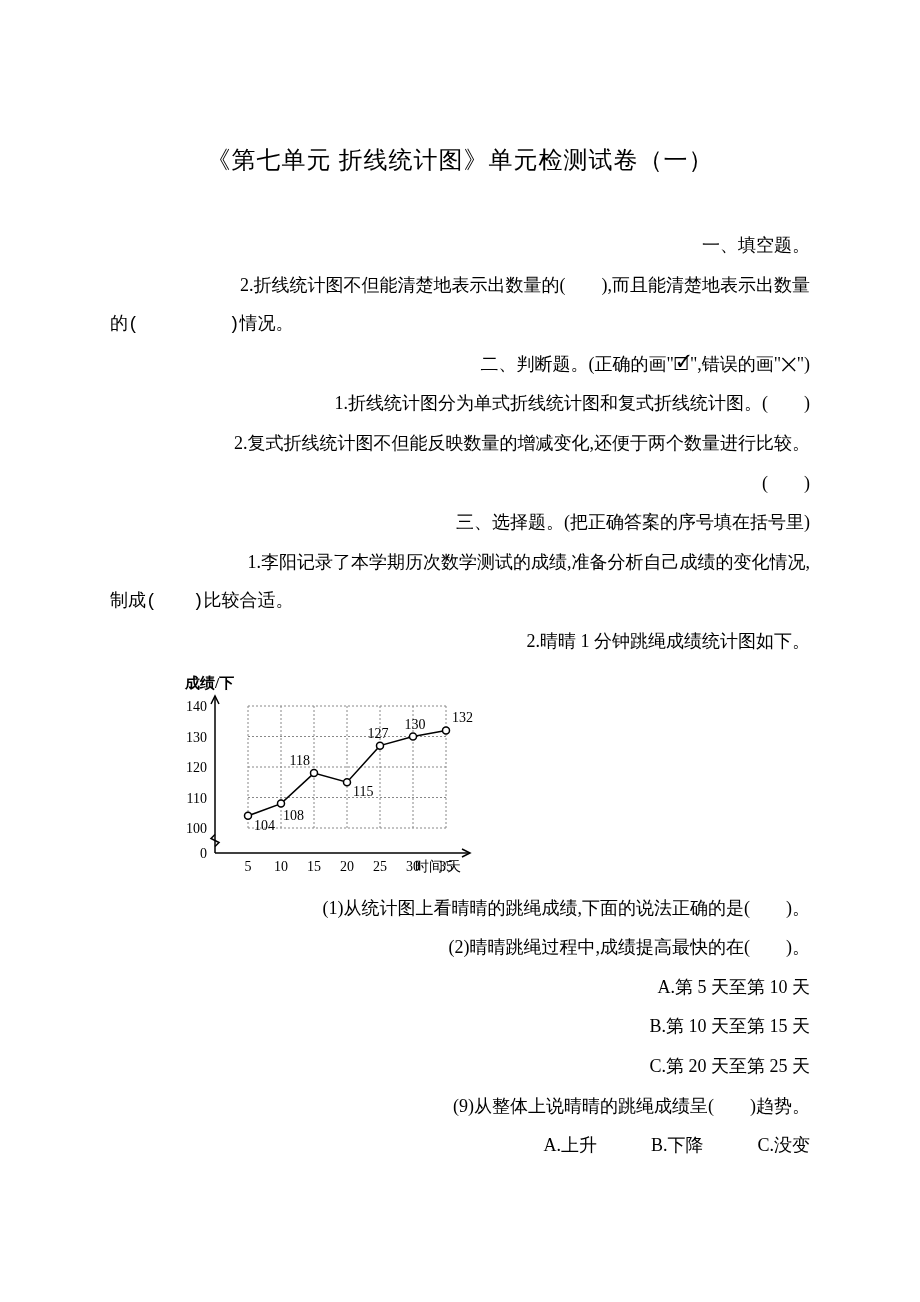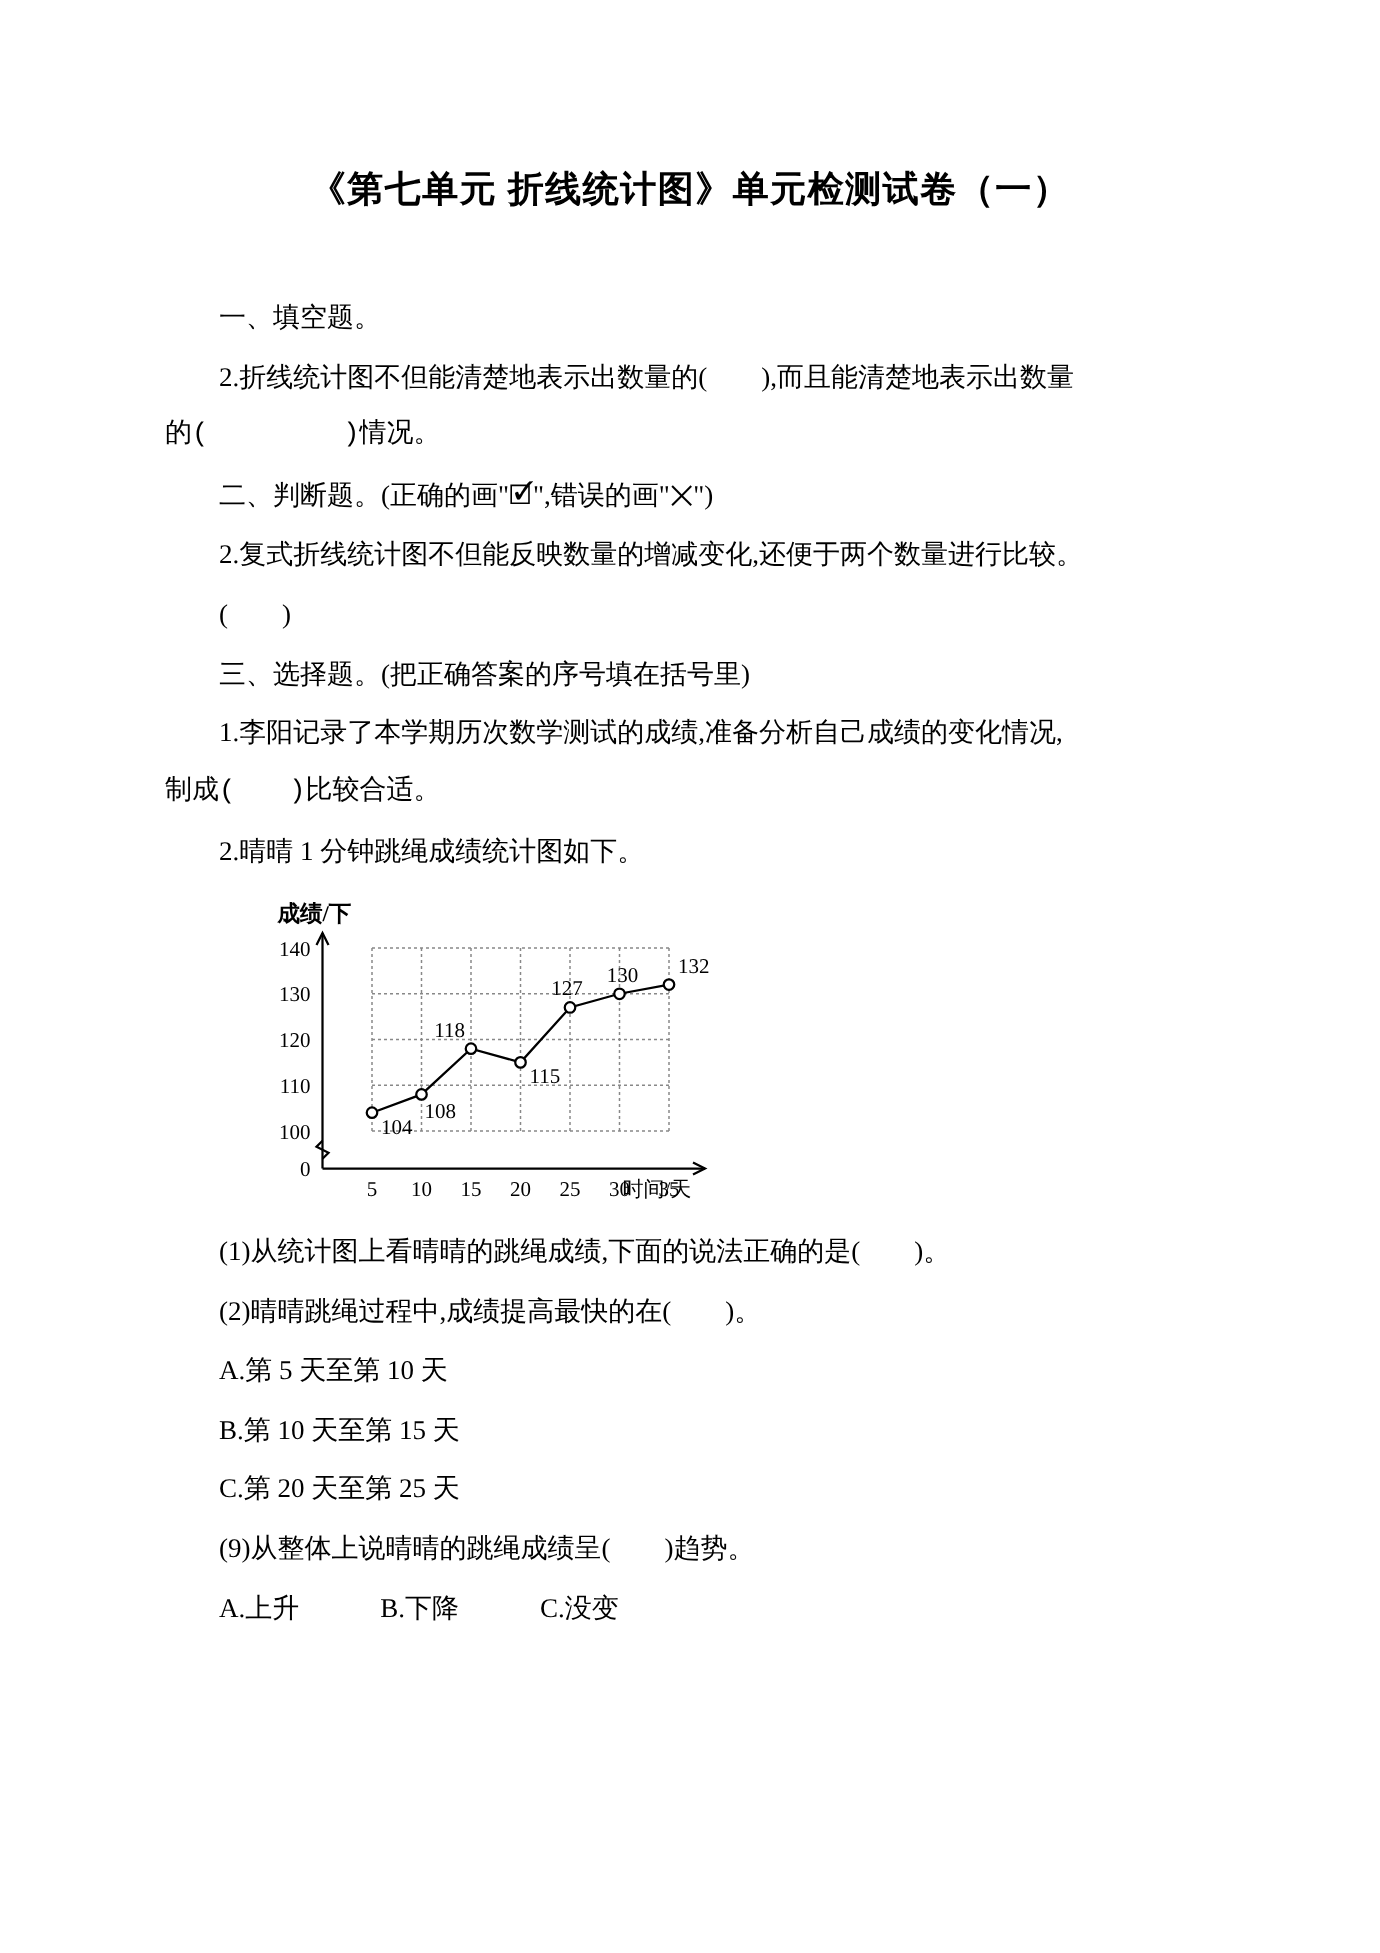--- a/index.html
+++ b/index.html
@@ -10,30 +10,32 @@
     width: 920px;
     color: #000;
   }
   .page {
     padding: 110px 110px 60px 110px;
     box-sizing: border-box;
   }
   .title {
     text-align: center;
     font-size: 24px;
-    font-weight: bold;
+    font-weight: normal;
     margin-bottom: 50px;
     letter-spacing: 1px;
+    margin-top: 34px;
   }
   .body {
     font-size: 18px;
     line-height: 2.2;
   }
   .indent {
     text-indent: 2em;
+    text-align: right;
   }
   .indent-more {
     text-indent: 3.5em;
   }
   .noindent {
     text-indent: 0;
     font-family: Liberation Mono, monospace;
   }
   .chart-wrap {
     margin: 6px 0 6px 60px;
@@ -76,20 +78,21 @@
 
 <div class="page">
   <div class="title">《第七单元 折线统计图》单元检测试卷（一）</div>
 
   <div class="body">
     <div class="indent">一、填空题。</div>
     <div class="indent">2.折线统计图不但能清楚地表示出数量的(　　),而且能清楚地表示出数量</div>
     <div class="noindent">的(　　　　　)情况。</div>
 
     <div class="indent">二、判断题。(正确的画"🗹",错误的画"✕")</div>
+    <div class="indent">1.折线统计图分为单式折线统计图和复式折线统计图。(　　)</div>
     <div class="indent">2.复式折线统计图不但能反映数量的增减变化,还便于两个数量进行比较。</div>
     <div class="indent">(　　)</div>
 
     <div class="indent">三、选择题。(把正确答案的序号填在括号里)</div>
     <div class="indent">1.李阳记录了本学期历次数学测试的成绩,准备分析自己成绩的变化情况,</div>
     <div class="noindent">制成(　　)比较合适。</div>
     <div class="indent">2.晴晴 1 分钟跳绳成绩统计图如下。</div>
 
     <div class="chart-wrap">
       <svg id="chart-svg" width="320" height="215" viewBox="0 0 320 215">

